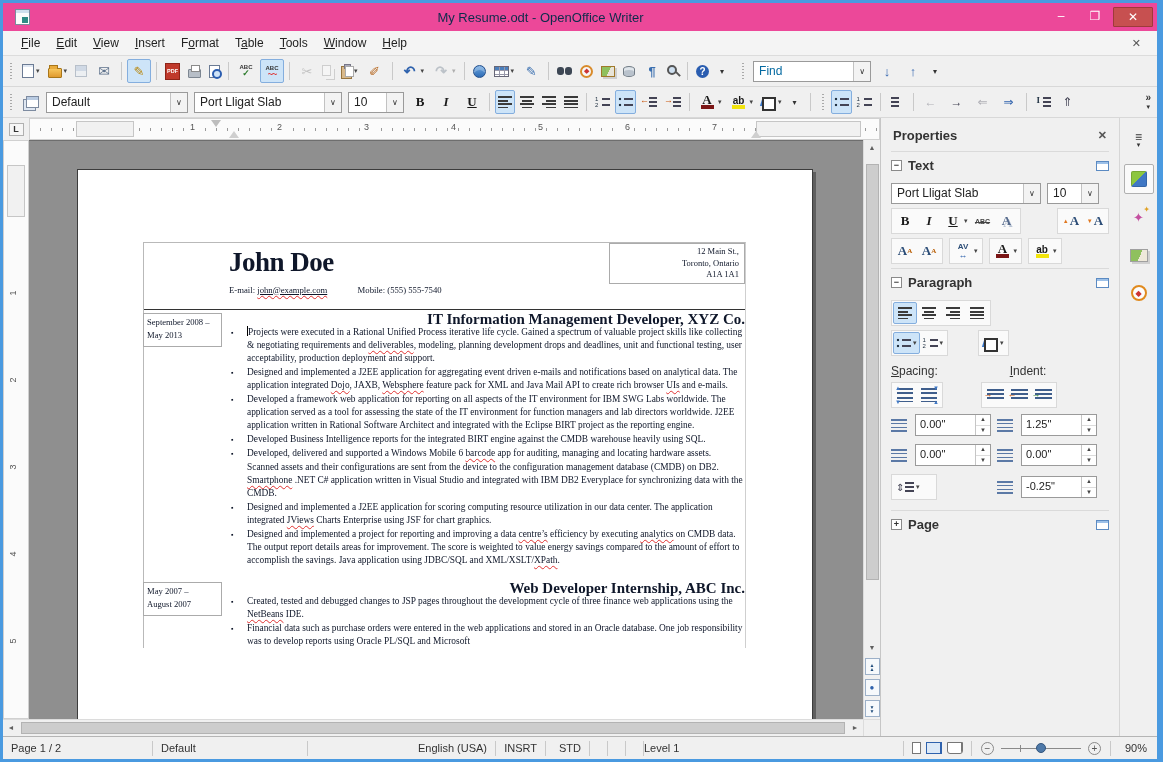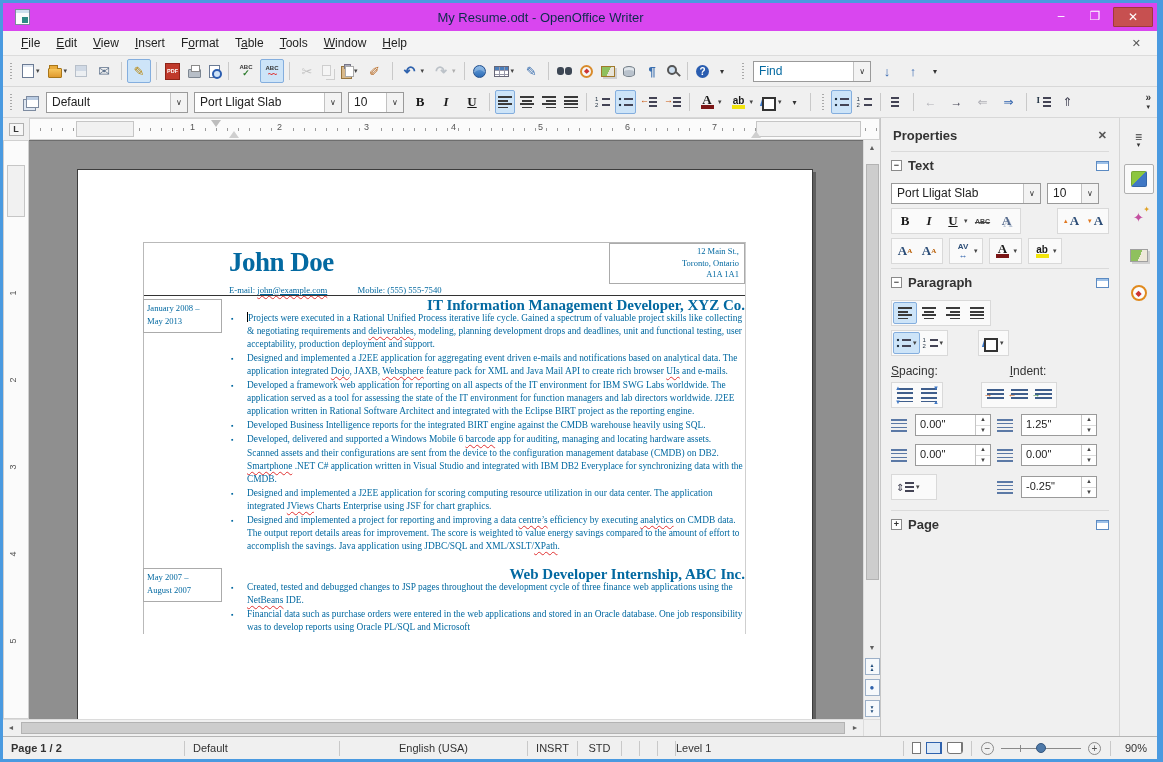--- a/index.html
+++ b/index.html
@@ -6,21 +6,21 @@
   html,body { width:1163px; height:762px; overflow:hidden; }
   body {
     font-family: "Liberation Sans", sans-serif;
     font-size: 12px; color:#222;
     border: 3px solid #4a9ae0;
     border-right-width: 6px;
     background:#f0f0f0;
     display:flex; flex-direction:column;
   }
   
-  .titlebar { height:28px; background:#d946ef; display:flex; align-items:center; padding:0 4px; flex:0 0 auto; }
+  .titlebar { height:28px; background:#ec4899; display:flex; align-items:center; padding:0 4px; flex:0 0 auto; }
   .appicon { width:15px; height:16px; background:#fdfdfd; border:1px solid #7d8b9d; box-shadow: inset 0 3px 0 #cfe0ee; margin:0 6px 0 8px; position:relative; }
   .appicon::after{content:"";position:absolute;right:1px;bottom:1px;width:6px;height:6px;background:#2e8b85;}
   .tb-title { flex:1; text-align:center; color:#0d2c4c; font-size:13px; }
   .tb-ctrls { display:flex; align-items:center; gap:2px; }
   .tb-btn { width:32px; height:20px; color:#fff; text-align:center; line-height:18px; font-size:12px; }
   .tb-close { width:40px; background:#c75050; border:1px solid #9e3a3a; border-radius:1px; }
   
   .menubar { height:25px; background:#f4f4f4; border-bottom:1px solid #dcdcdc; display:flex; align-items:center; padding:0 10px; flex:0 0 auto; }
   .mitem { padding:3px 8px; }
   .mitem u { text-decoration: underline; }
@@ -130,26 +130,26 @@
   .vthumb { position:absolute; top:8px; left:2px; width:13px; height:86%; background:#cdcdcd; border:1px solid #b3b3b3; }
   .navbtn { width:15px; height:17px; border:1px solid #9cb0c8; background:#f6f9fc; margin:2px 0; display:flex; flex-direction:column; align-items:center; justify-content:center; font-size:5px; line-height:4px; color:#1d4a7a; }
   .navdot { color:#2f62ad; font-size:8px; line-height:8px; }
   .hscrollrow { height:17px; display:flex; background:#f0f0f0; border-top:1px solid #dcdcdc; }
   .hscrollrow .sarrow{ width:16px; height:17px; line-height:16px; }
   .htrack { flex:1; position:relative; }
   .hthumb { position:absolute; left:2px; right:2px; top:2px; bottom:2px; background:#cdcdcd; border:1px solid #b3b3b3; }
   .hsp { width:17px; border-left:1px solid #dcdcdc; }
   
   .page { position:absolute; left:48px; top:28px; width:736px; height:860px; background:#fff; border:1px solid #3c3c3c; box-shadow:3px 3px 0 #5f5f5f; padding:72px 66px 0 65px; }
-  .resume { font-family:"Liberation Serif", serif; color:#0369a1; border-top:1px solid #b9b9b9; border-left:1px solid #b9b9b9; border-right:1px solid #cfcfcf; }
+  .resume { font-family:"Liberation Serif", serif; color:#0f172a; border-top:1px solid #b9b9b9; border-left:1px solid #b9b9b9; border-right:1px solid #cfcfcf; }
   .hrow { display:flex; }
   .hsp85 { width:85px; flex:0 0 auto; }
   .rname { font-size:27px; font-weight:bold; letter-spacing:-.5px; flex:1; line-height:30px; padding-top:4px; }
   .addrbox { width:136px; flex:0 0 auto; border:1px solid #ababab; padding:2px 5px; text-align:right; font-size:8.5px; line-height:11.5px; }
-  .emailrow { border-bottom:1px solid #333; padding:1px 0 0; font-size:8.7px; }
+  .emailrow { border-bottom:1px solid #333; padding:1px 0 14px; font-size:8.7px; }
   .lnk { text-decoration: underline; }
   .sp { text-decoration: underline wavy #e03131 1px; text-underline-offset:2px; }
   .sechead { border-bottom:1px solid #333; padding:7px 0 2px; font-size:10px; font-weight:bold; letter-spacing:.6px; }
   .secdiamond { font-size:9px; margin-right:7px; }
   .jobrow { display:flex; padding-top:3px; }
   .datecell { width:79px; flex:0 0 auto; border:1px solid #ababab; margin-left:-1px; font-size:8.6px; line-height:13px; padding:2px 3px 4px; align-self:flex-start; }
   .jobmain { flex:1; padding-left:6px; }
   .jobtitle { font-size:15px; font-weight:bold; line-height:13px;text-align:right; }
   .bullet { display:flex; font-size:9.4px; line-height:13.4px; }
   .bmark { width:19px; flex:0 0 auto; font-size:7px; padding-left:3px; padding-top:1px; }
@@ -208,21 +208,21 @@
   .smenu .dd2{font-size:7px;display:block;}
   .cube { width:16px; height:16px; border-radius:2px; background:linear-gradient(135deg,#8cc63f 50%,#3f77c4 50%); box-shadow:inset 0 0 0 1px rgba(0,0,0,.15); }
   .stars { font-size:13px; color:#c44fa0; position:relative; }
   .stars::after{content:"✦";position:absolute;right:-6px;top:-5px;font-size:8px;color:#e0a020;}
   .photo { width:18px; height:13px; border:1px solid #a0a0a0; background:linear-gradient(115deg,#8fc05e 55%,#efe9da 55%); box-shadow:2px 2px 0 #d0d0d0; }
   .compass2 { width:16px; height:16px; border-radius:50%; border:2px solid #e08a1e; background:#fdfdfd; display:flex; align-items:center; justify-content:center; }
   .compass2::before{content:"◆";font-size:8px;color:#c33;}
   
   .statusbar { height:23px; background:#f0f0f0; border-top:1px solid #b5b5b5; display:flex; align-items:center; font-size:11px; color:#333; flex:0 0 auto; }
   .scell { padding:0 8px; border-right:1px solid #c9c9c9; height:15px; line-height:15px; white-space:nowrap; }
-  .scell.c { text-align:center; }
+  .scell.c { text-align:right; }
   .stiny { width:18px; }
   .slevel { flex:1; text-align:left; border-right:1px solid #c9c9c9; height:15px; line-height:15px; }
   .viewicons { display:flex; align-items:center; gap:5px; padding:0 8px; border-right:1px solid #c9c9c9; height:15px; }
   .vp1{width:9px;height:12px;border:1px solid #777;background:#fff;}
   .vp2{width:16px;height:12px;border:1px solid #2f62ad;background:#dce9f7;box-shadow:inset -7px 0 0 -6px #2f62ad;}
   .vp3{width:16px;height:12px;border:1px solid #777;background:#fff;box-shadow:inset -8px 0 0 -7px #777;border-radius:0 0 3px 3px;}
   .zoomctl { display:flex; align-items:center; gap:7px; padding:0 9px; border-right:1px solid #c9c9c9; height:15px; }
   .zbtn { width:13px; height:13px; border:1px solid #8a8a8a; border-radius:50%; font-size:10px; line-height:11px; text-align:center; color:#555; }
   .ztrack { width:80px; height:1px; background:#8a8a8a; position:relative; }
   .ztick { position:absolute; width:1px; height:7px; top:-3px; background:#8a8a8a; }
@@ -523,21 +523,21 @@
               <span>
                 <span>E-mail:</span>
                 <span class="lnk"><span class="sp">john@example.com</span></span>
                 <span style="display:inline-block;width:26px;"></span>
                 <span>Mobile: (555) 555-7540</span>
               </span>
             </div>
             <div>
                 <div class="jobrow">
                   <div class="datecell">
-                    <div>January 2008 –</div>
+                    <div>September 2008 –</div>
                     <div>May 2013</div>
                   </div>
                   <div class="jobmain">
                     <div class="jobtitle">IT Information Management Developer, XYZ Co.</div>
                     <div class="bullet">
                       <span class="bmark">▪</span>
                       <span class="btext"><span class="caret"></span>Projects were executed in a Rational Unified Process iterative life cycle. Gained a spectrum of valuable project skills like collecting &amp; negotiating requirements and <span class="sp">deliverables</span>, modeling, planning development drops and deadlines, unit and functional testing, user acceptability, production deployment and support.</span>
                     </div>
                     <div class="bullet">
                       <span class="bmark">▪</span>
@@ -828,21 +828,21 @@
           <span class="photo"></span>
         </span>
       <span class="stab">
           <span class="compass2"></span>
         </span>
     </div>
   </div>
 </div>
 
 <div class="statusbar">
-  <span class="scell" style="width:182px;font-weight:bold;">Page 1 / 2</span>
+  <span class="scell" style="width:150px;">Page 1 / 2</span>
   <span class="scell" style="width:155px;">Default</span>
   <span class="scell c" style="width:188px;">English (USA)</span>
   <span class="scell c" style="width:50px;">INSRT</span>
   <span class="scell c" style="width:44px;">STD</span>
   <span class="scell stiny"></span>
   <span class="scell stiny"></span>
   <span class="scell stiny"></span>
   <span class="slevel">Level 1</span>
   <span class="viewicons">
     <span class="vp1"></span>

